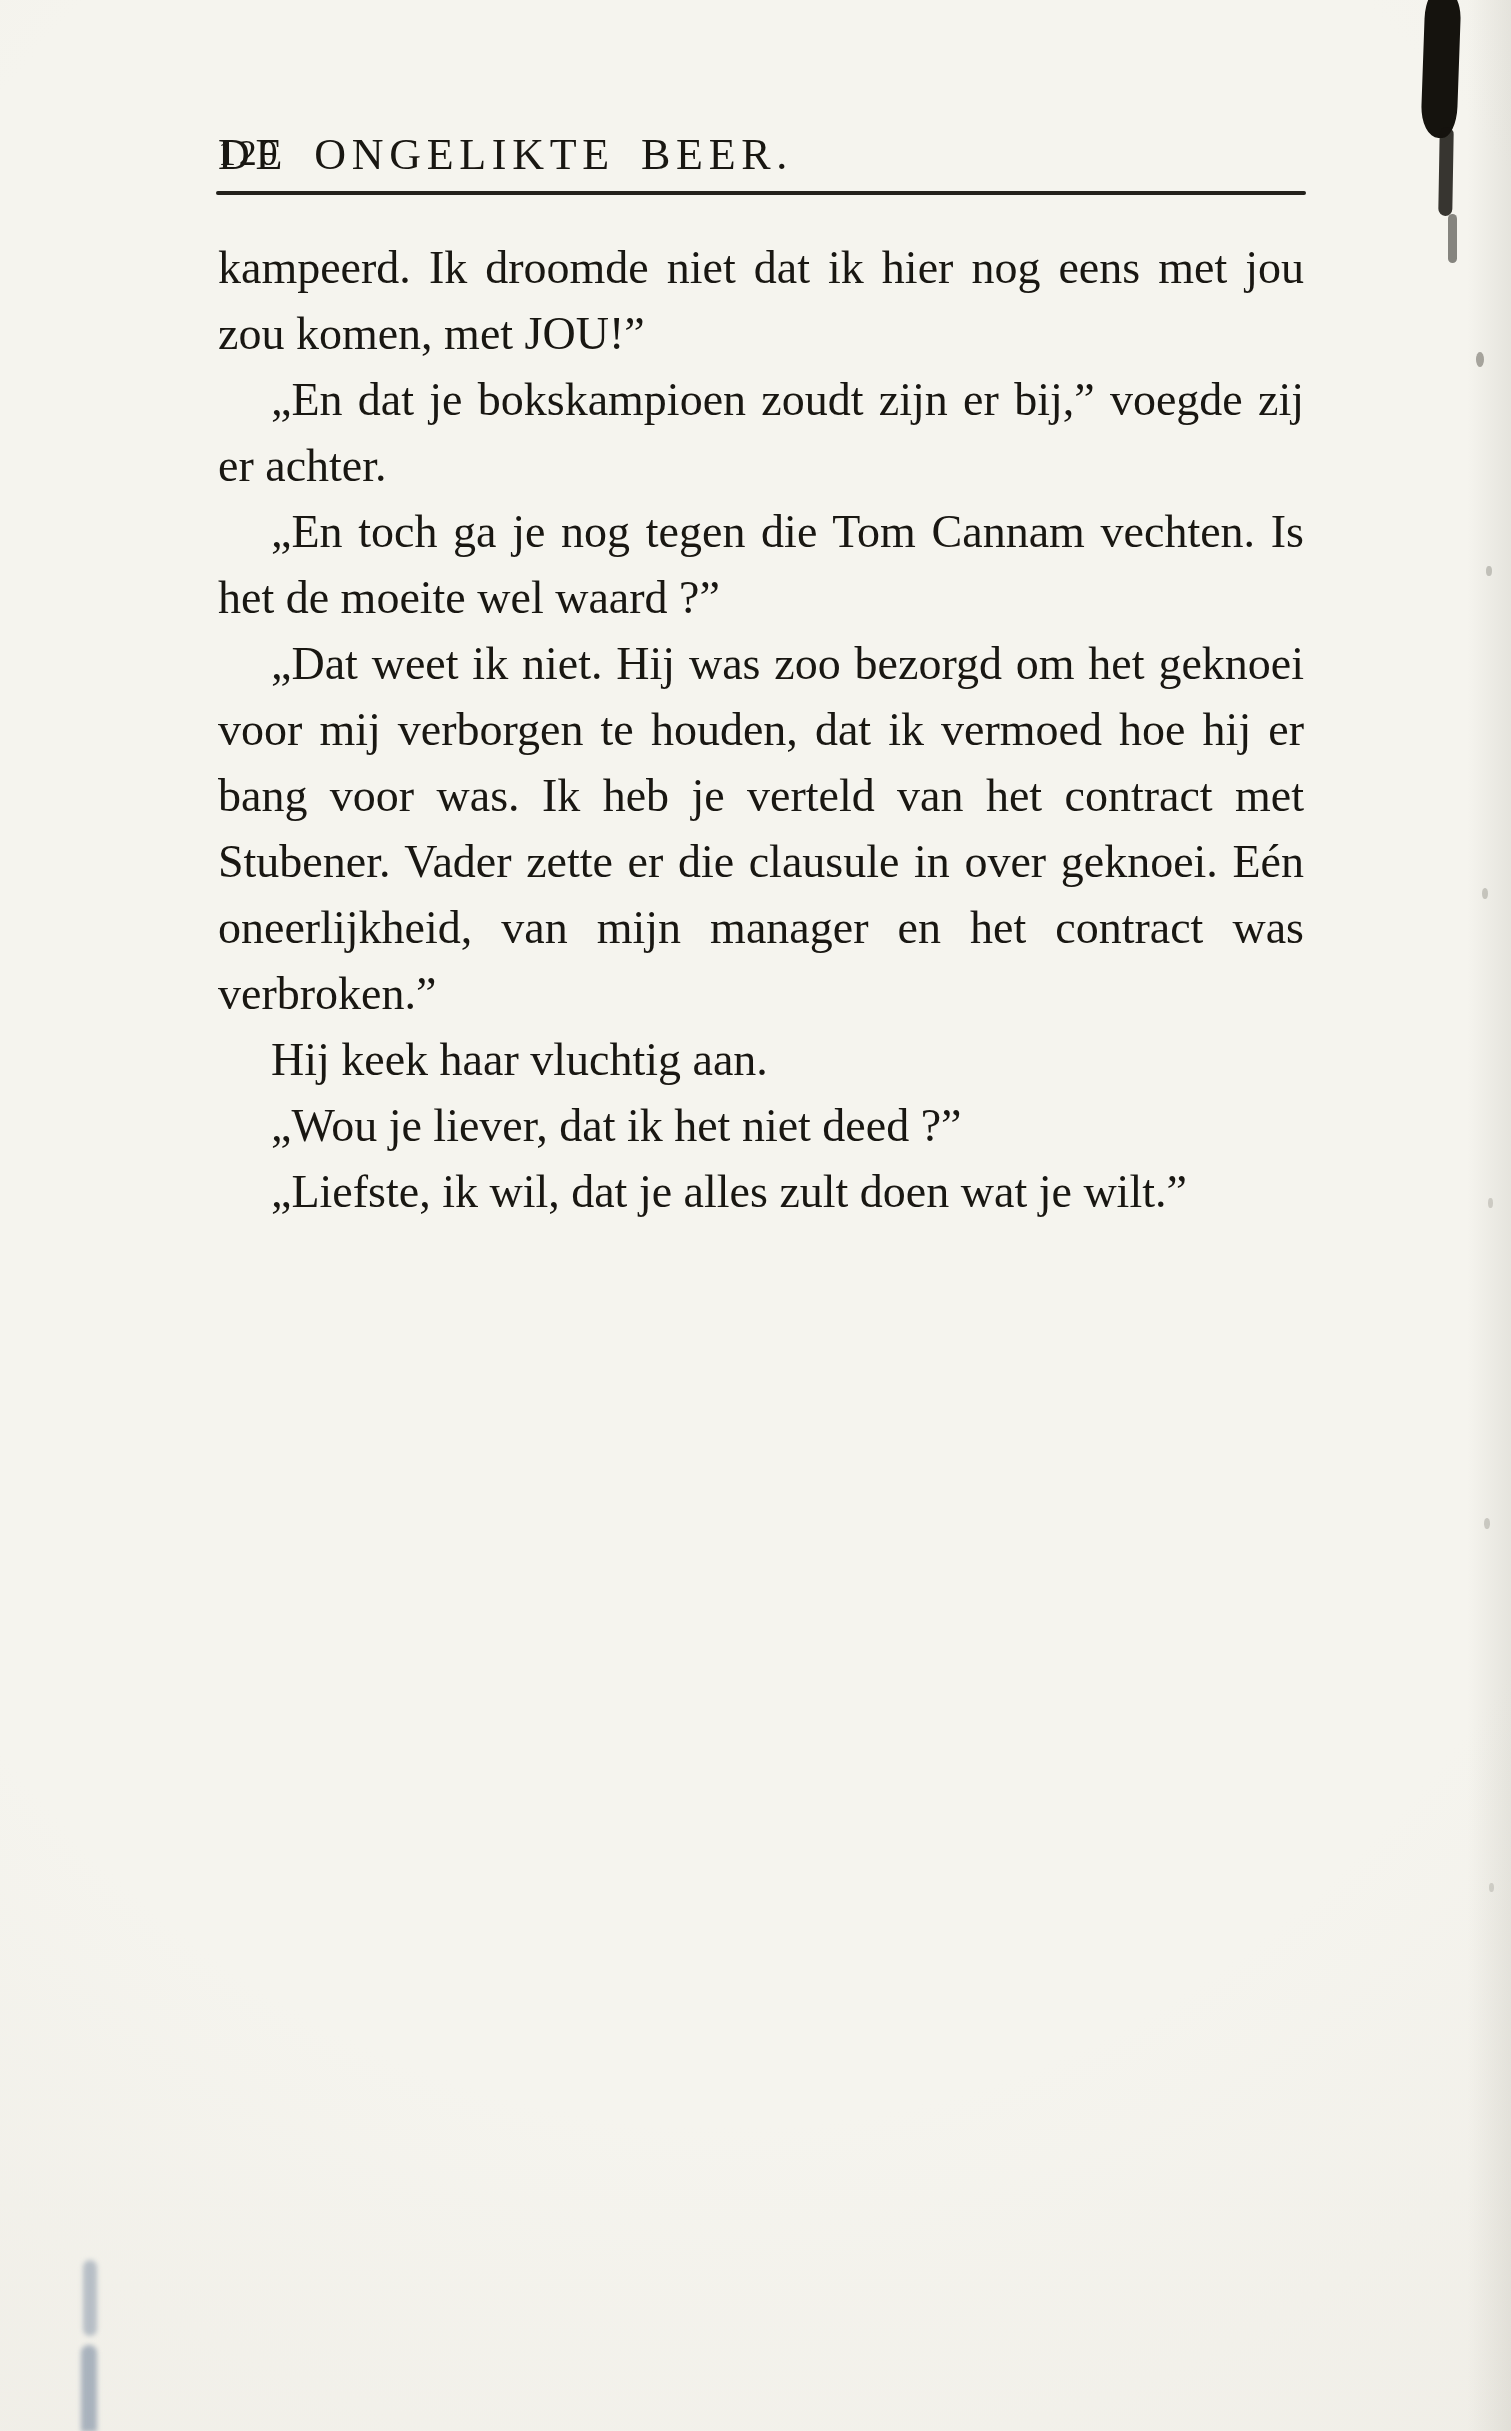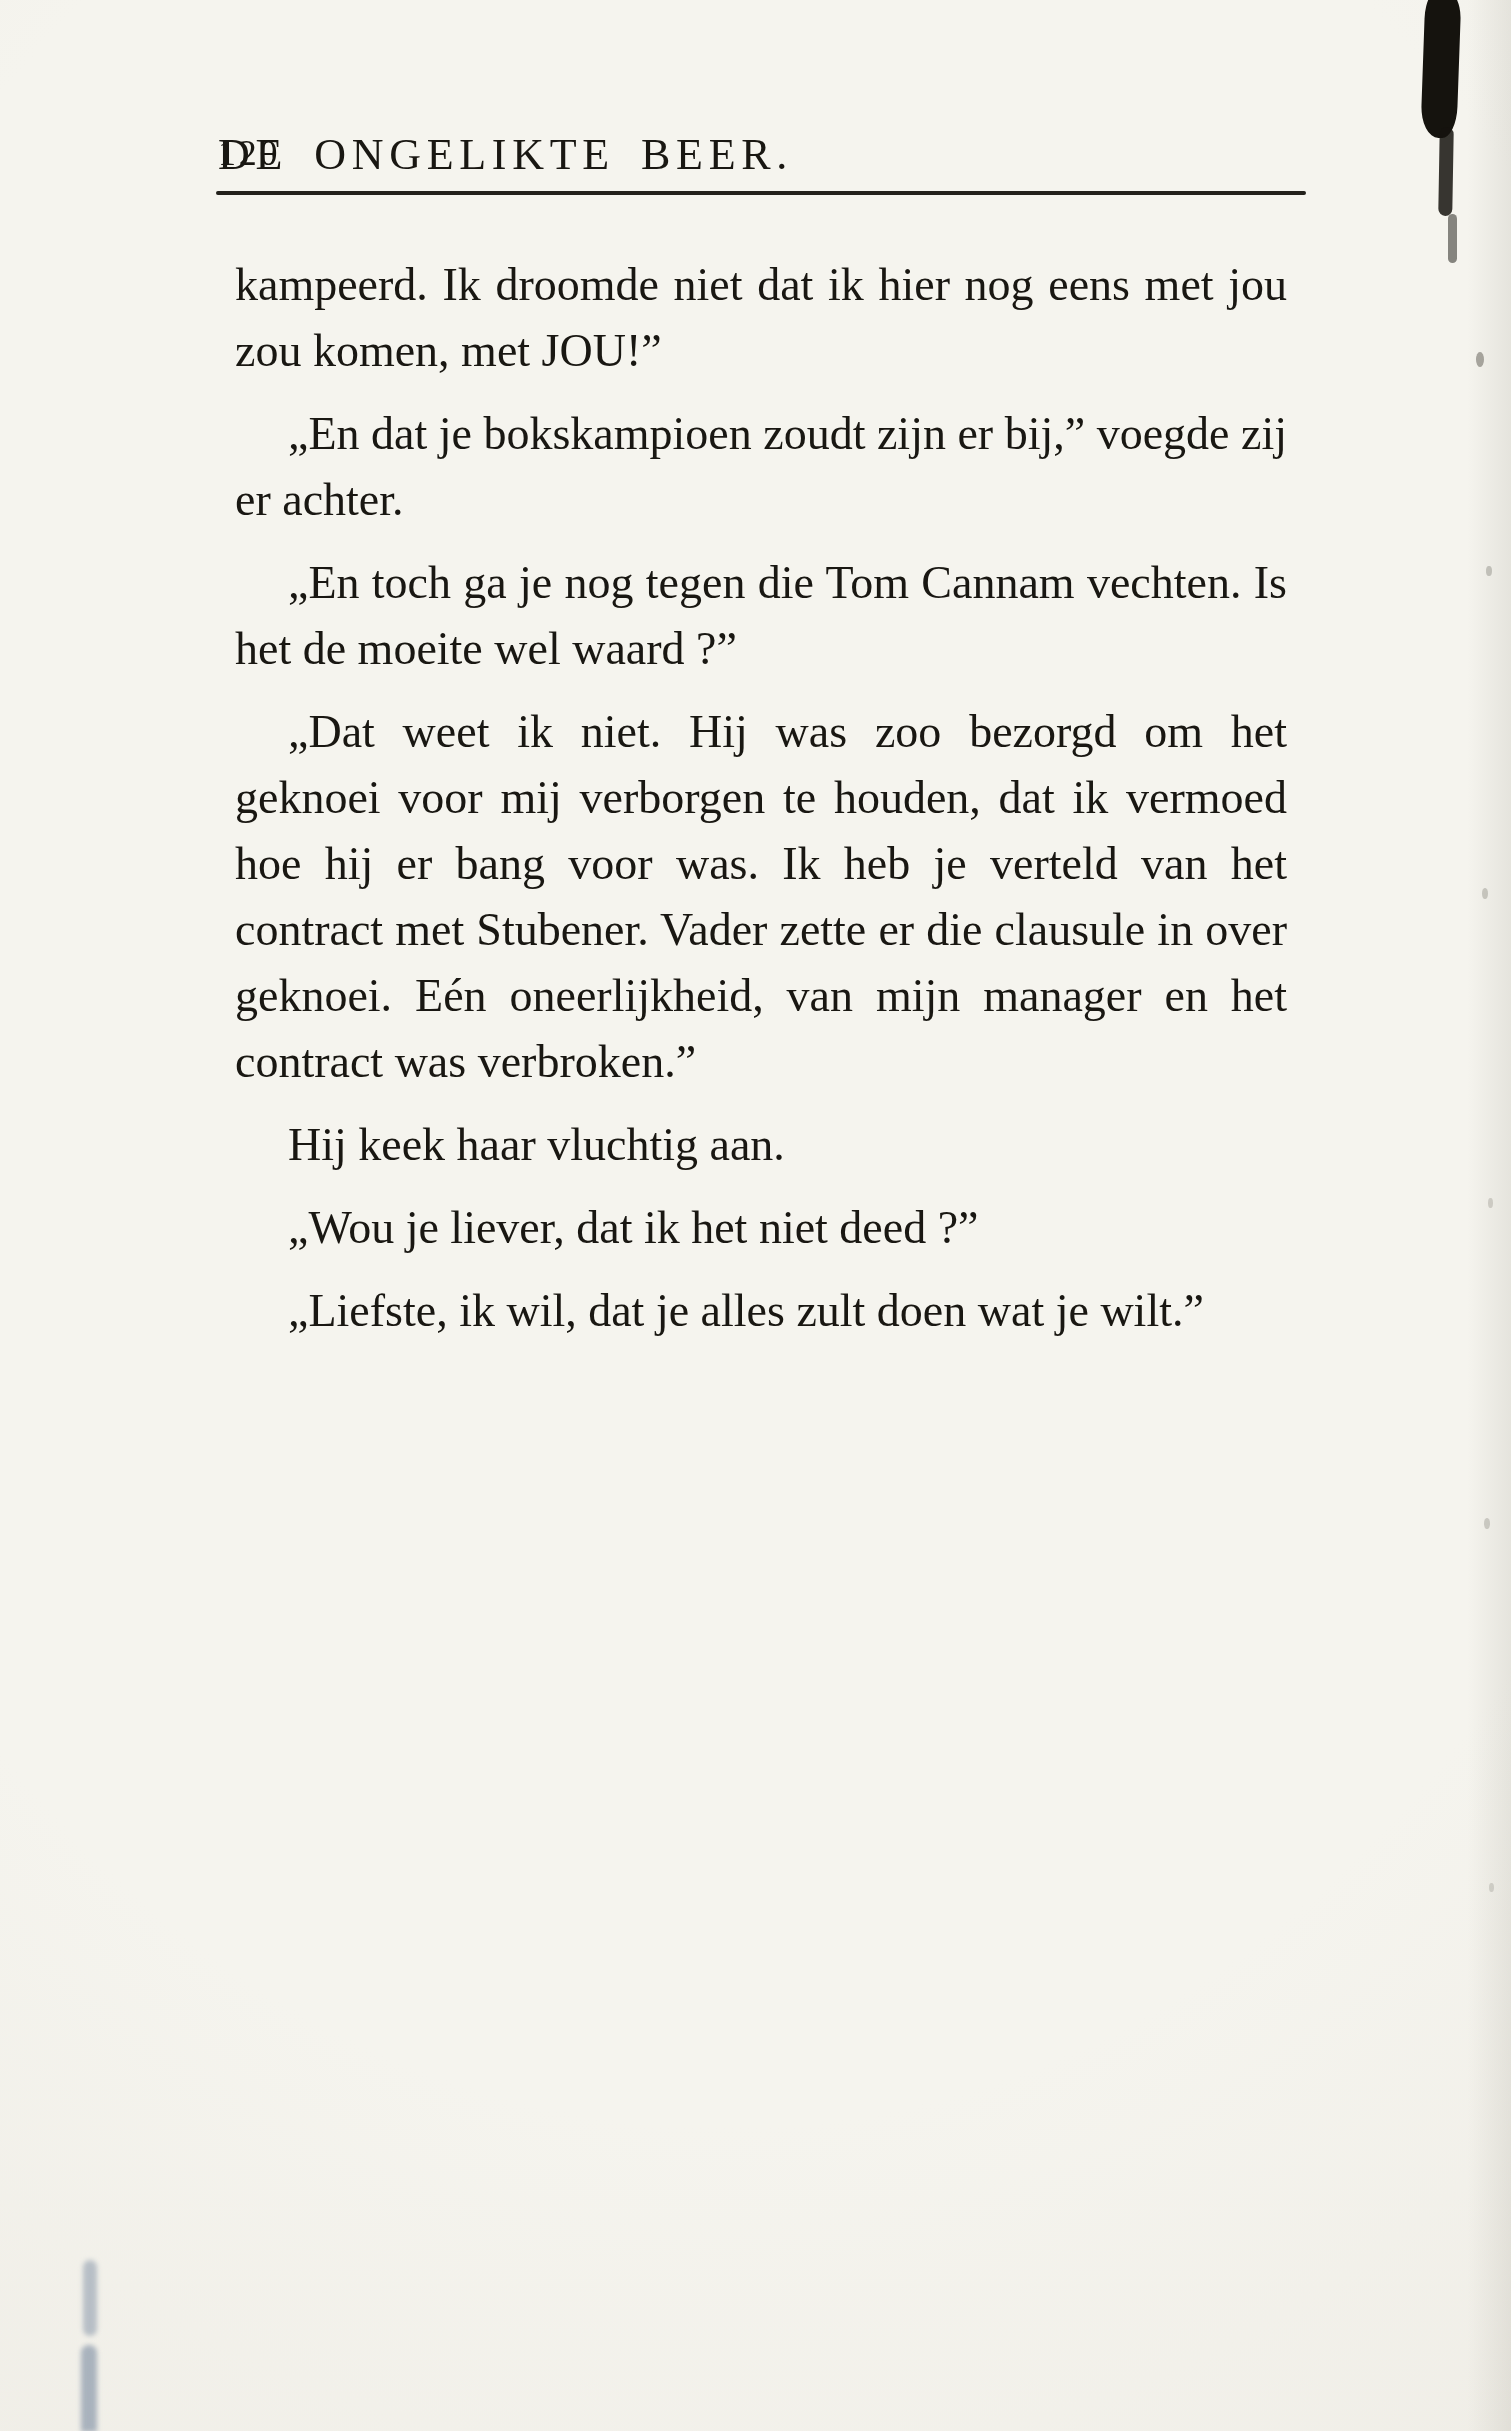--- a/index.html
+++ b/index.html
@@ -42,21 +42,21 @@
     background: var(--rule-line, #23211b);
     border-radius: 1.9px;
   }
 
   
   .text-block {
     position: absolute; top: 235px; left: 218px; width: 1086px;
     font-size: 46px; line-height: 66px;
     text-align: justify;
   }
-  .para { margin: 17px; padding: 0; }
+  .para { margin: 0; padding: 0; }
   .para.indent { text-indent: 53px; }
   .italic { font-style: italic; }
 
   
   .artifact { position: absolute; }
   .blotch-a {
     left: 1423px; top: -13.2px; width: 36px; height: 151px;
     background: var(--blotch, #15130e);
     border-radius: 45% 55% 40% 50% / 32px;
     transform: rotate(2deg);

